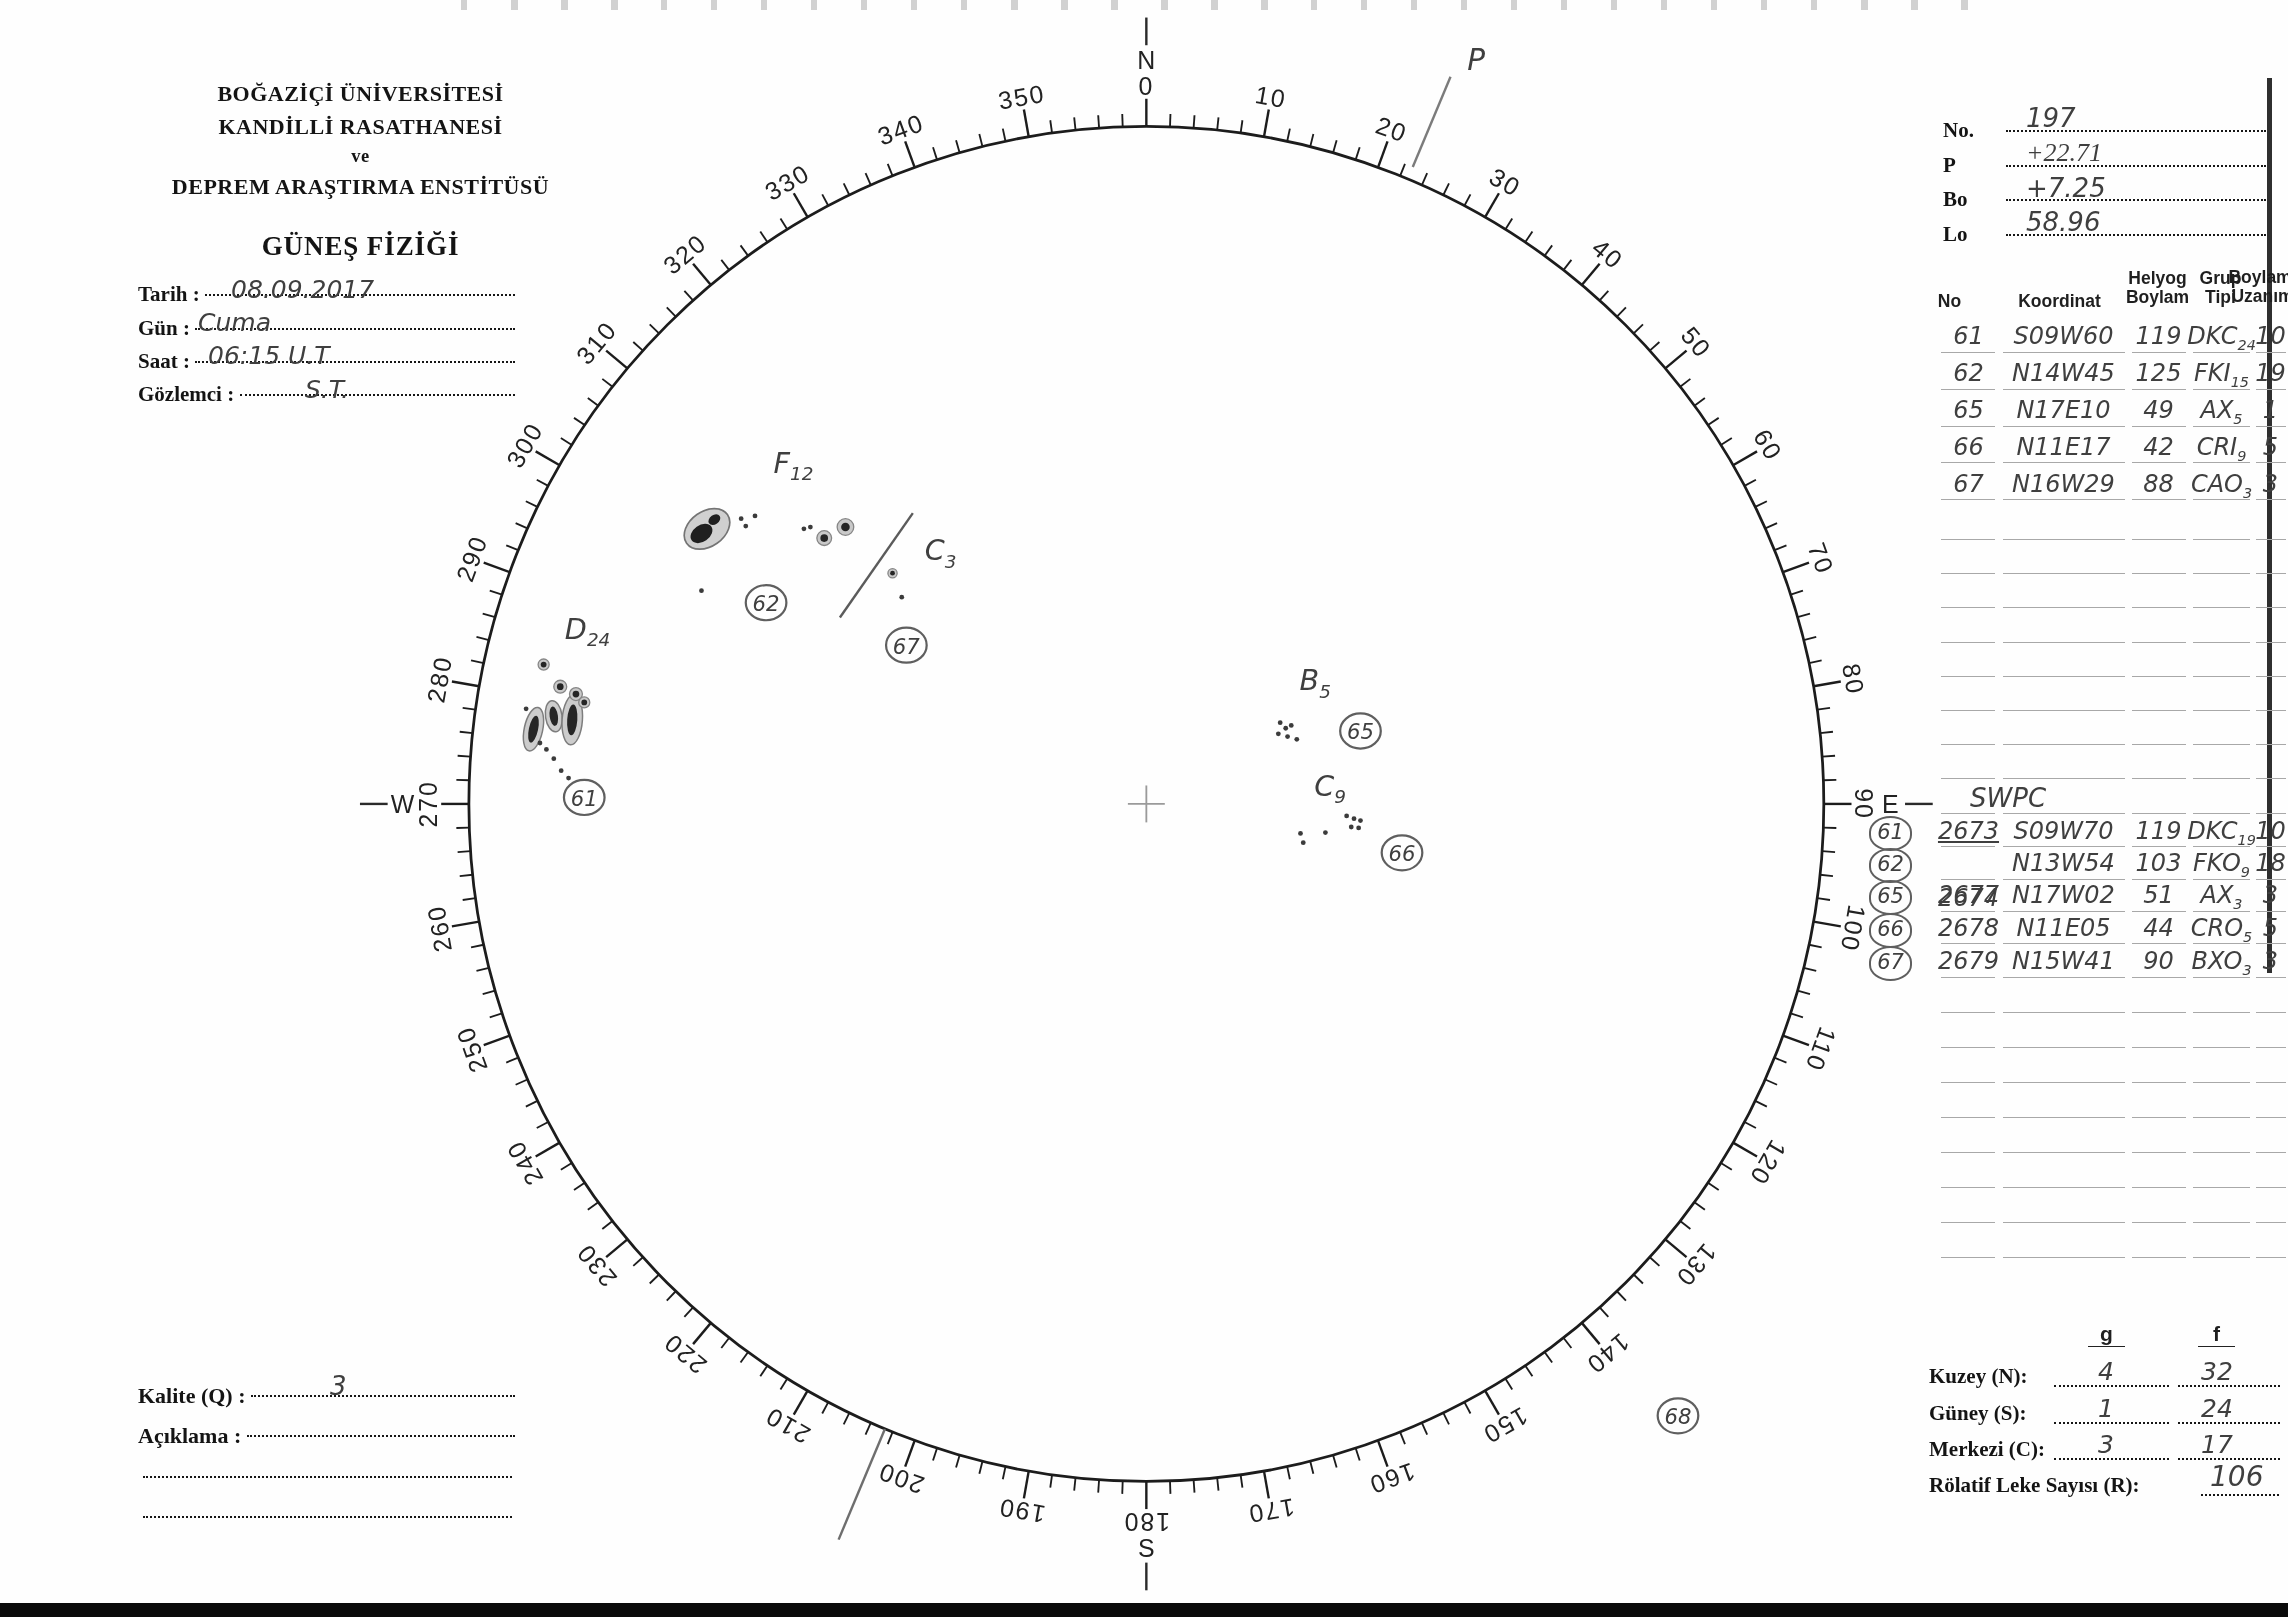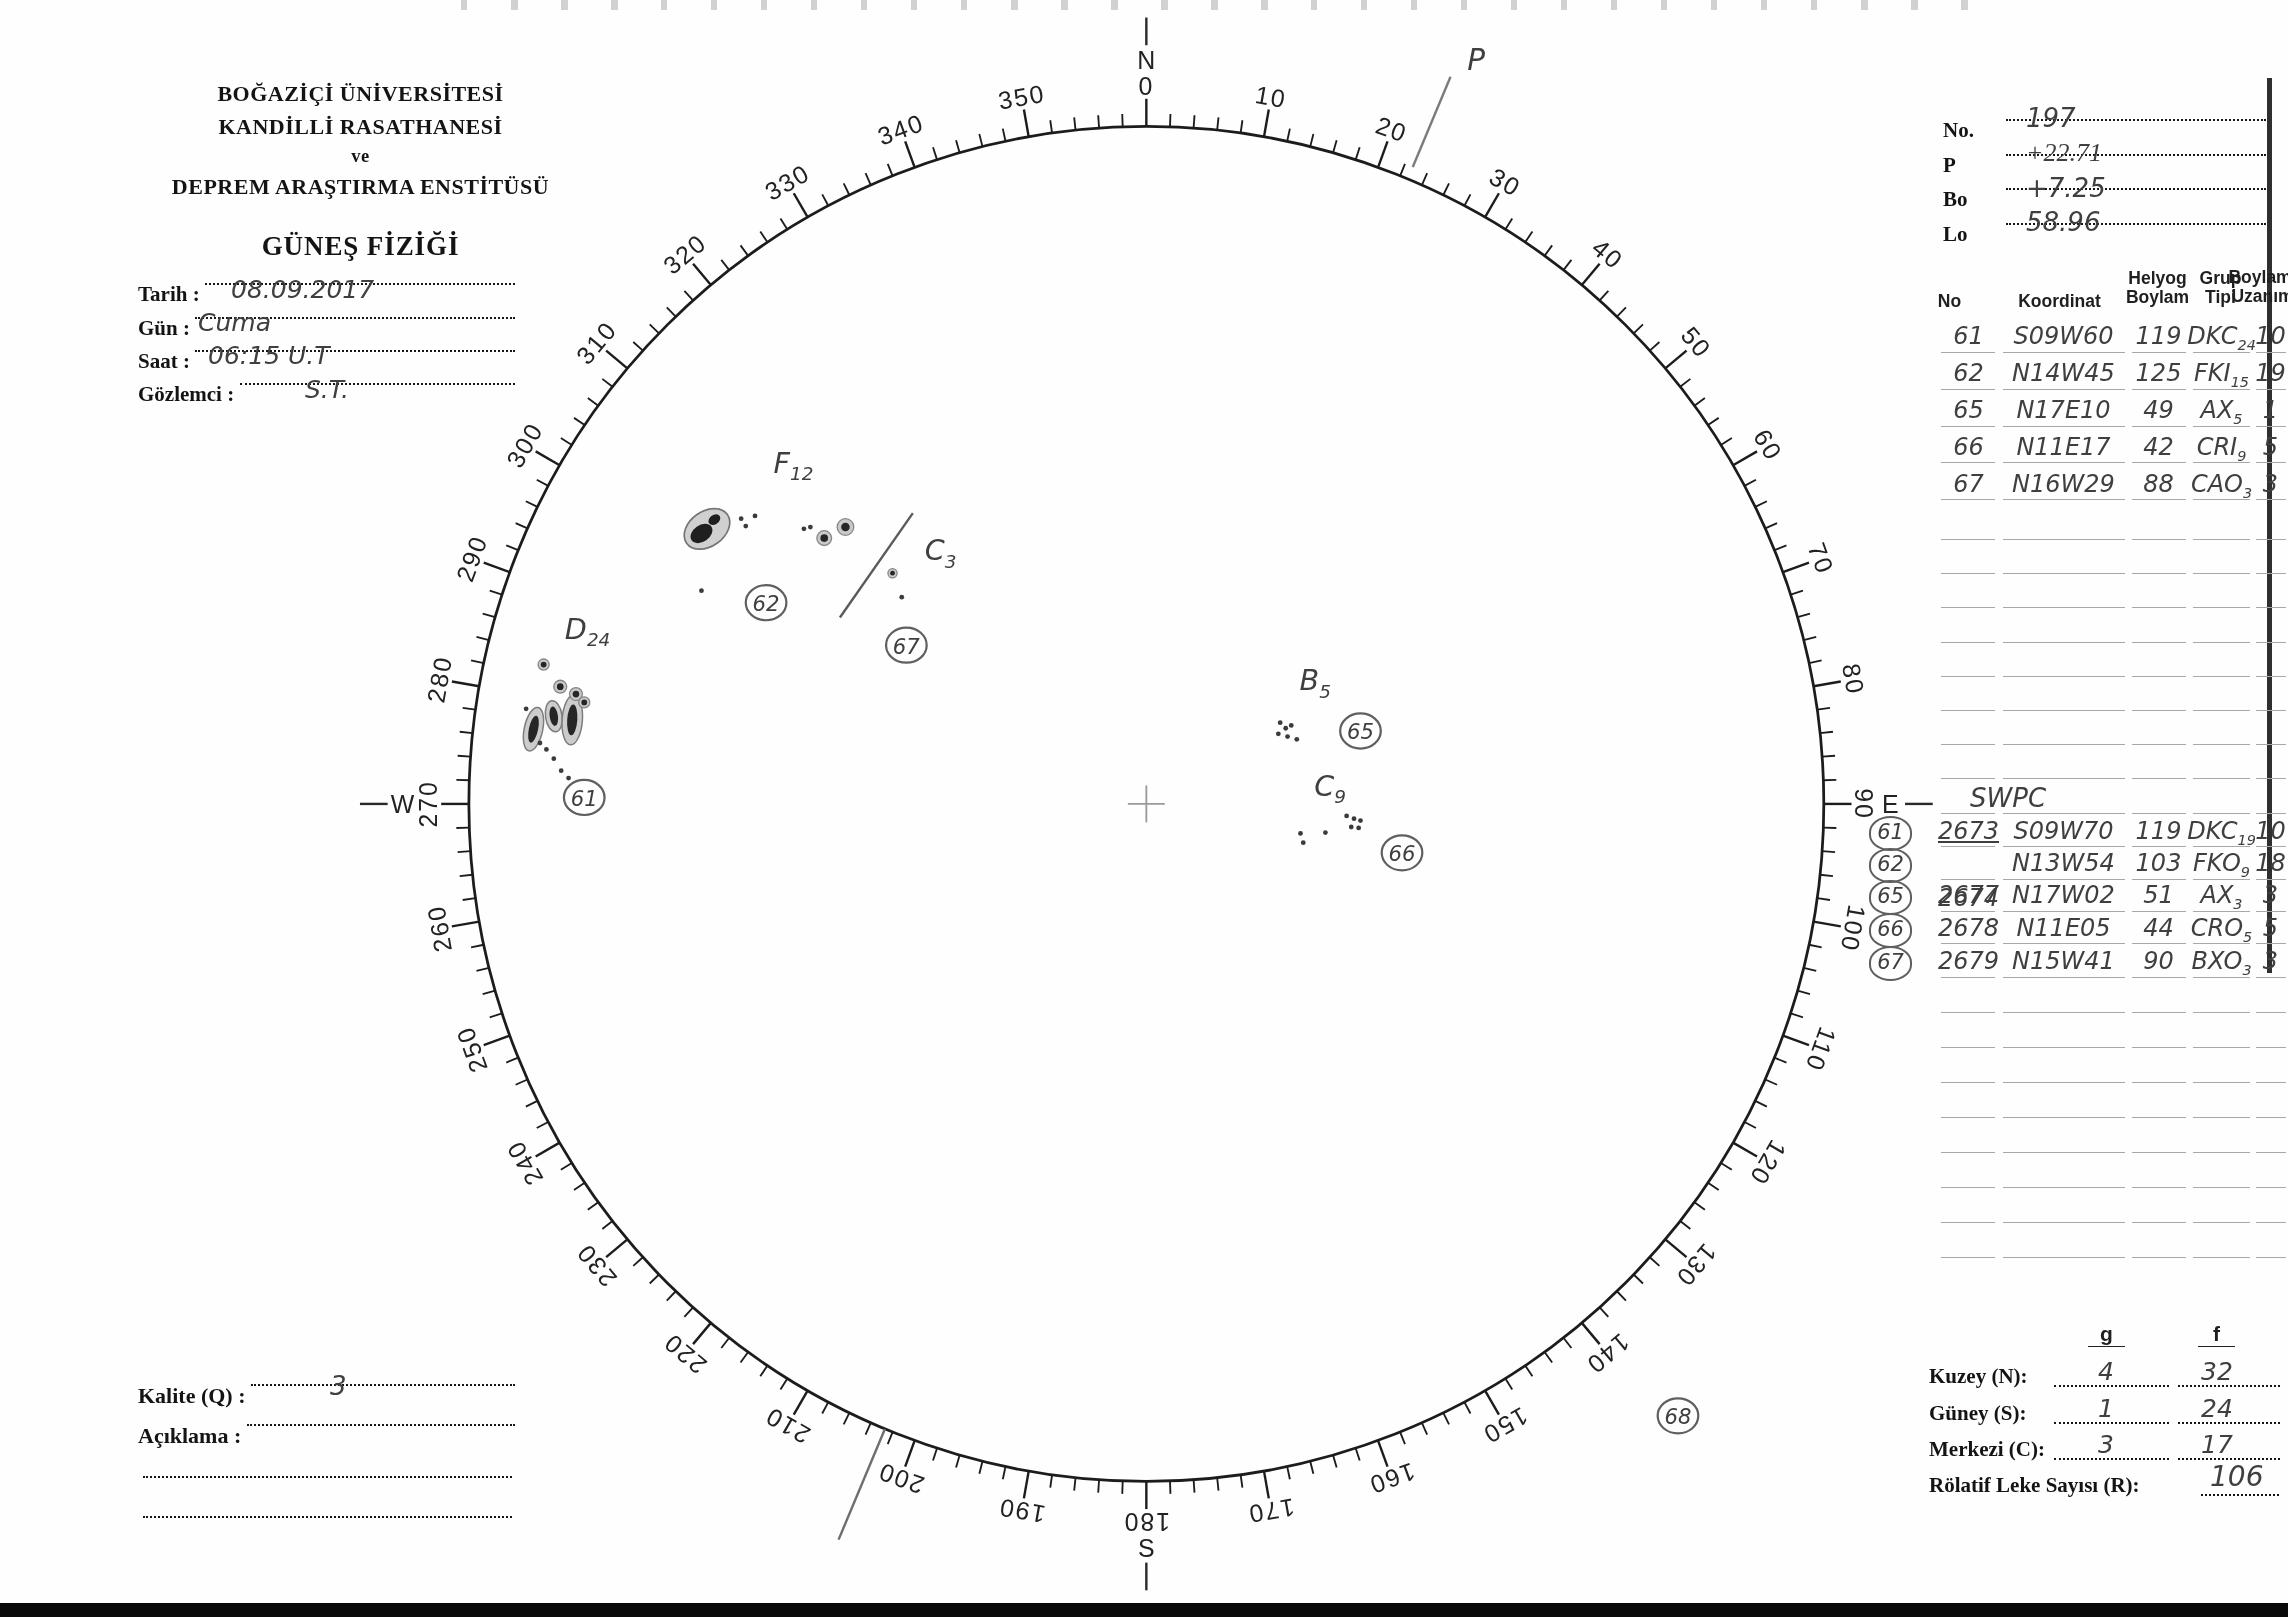--- a/index.html
+++ b/index.html
@@ -3,21 +3,21 @@
 <meta charset="utf-8">
 <style>
   html,body{margin:0;padding:0;background:#e8e8e8;}
   #page{position:relative;width:2289px;height:1618px;background:#fefefe;overflow:hidden;
         font-family:"Liberation Serif",serif;}
   .abs{position:absolute;}
   .pr{font-family:"Liberation Serif",serif;font-weight:bold;color:#141414;}
   .ps{font-family:"Liberation Sans",sans-serif;font-weight:bold;color:#1f1f1f;}
   .hw{font-family:"DejaVu Sans",sans-serif;font-style:italic;color:#3f3f3f;}
   .hdr{width:517px;left:102px;text-align:center;letter-spacing:0.5px;}
-  .field{display:flex;align-items:flex-start;}
+  .field{display:flex;align-items:center;}
   .field .lbl{white-space:nowrap;}
   .field .dots{flex:1;border-bottom:2.3px dotted #161616;margin-left:5.5px;height:0.9px;}
   .dotline{border-bottom:2.3px dotted #161616;}
   .cellline{border-bottom:1.8px solid #a8a8a8;}
   .cellval{text-align:center;font-size:24px;}
   .circ{border:2.3px solid #5f5f5f;border-radius:50%/46%;text-align:center;
         font-size:21px;background:transparent;}
   sub{font-size:.6em;}
   #topfuzz{left:461px;top:0;width:1523px;height:10px;opacity:.45;
     background:repeating-linear-gradient(90deg,#9a9a9a 0 6.5px,transparent 6.5px 50px);}

